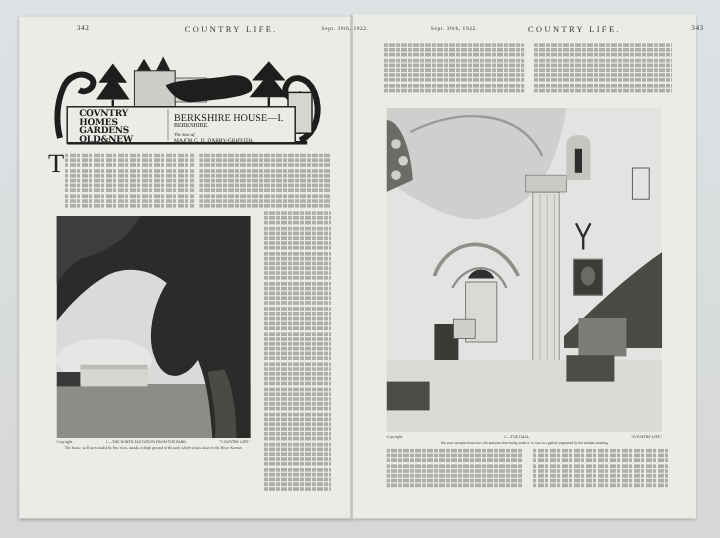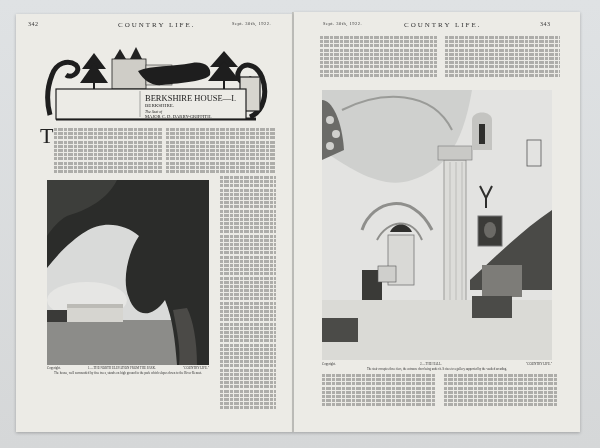--- a/index.html
+++ b/index.html
@@ -10,21 +10,21 @@
     color:#2a2a2a;
   }
   .backdrop { position:absolute; inset:0; background:linear-gradient(#dfe2e4,#d5d7d8); }
   .page {
     position:absolute; background:#ecebe6;
     box-shadow:0 1px 3px rgba(0,0,0,.25);
   }
   #left-page { left:16px; top:14px; width:278px; height:418px; }
   #right-page { left:294px; top:12px; width:286px; height:420px; }
   .gutter { position:absolute; left:292px; top:12px; width:4px; height:420px; background:linear-gradient(90deg,#bfbfbb,#e7e6e1); }
-  .running-head { position:absolute; top:21px; font-size:6px; letter-spacing:.5px; color:#333; }
+  .running-head { position:absolute; top:21px; font-size:6px; letter-spacing:.5px; color:#333;margin-left:36px; }
   .rh-title { font-size:7px; letter-spacing:2px; }
   .text-col { position:absolute; font-size:2.2px; line-height:3.2px; color:#555; text-align:justify; overflow:hidden; }
   .text-col .line { height:3px; margin-bottom:1.2px; background:repeating-linear-gradient(90deg,#7a7a78 0 3px,transparent 3px 4px,#7a7a78 4px 9px,transparent 9px 10px); opacity:.55; }
   .photo { position:absolute; overflow:hidden; }
   .caption { position:absolute; font-size:3.5px; color:#333; text-align:center; }
   .header-banner { position:absolute; left:42px; top:45px; width:230px; height:78px; }
   .ch-text { position:absolute; font-family:"DejaVu Serif", serif; color:#1b1b1b; }
   .dropcap { position:absolute; font-size:22px; font-family:"Liberation Serif", serif; color:#222; }
 </style>
 </head>
@@ -59,20 +59,26 @@
     <rect x="70" y="14" width="34" height="30" fill="#cfcdc7" stroke="#222" stroke-width="0.8"></rect>
     <polygon points="72,14 78,4 84,14" fill="#222"></polygon>
     <polygon points="88,14 94,2 100,14" fill="#222"></polygon>
     <rect x="104" y="20" width="26" height="20" fill="#d8d6d0" stroke="#333" stroke-width="0.6"></rect>
 
     <path d="M96,26 C110,20 130,22 150,18 C162,16 170,22 168,30 C164,36 140,38 120,40 C110,41 102,36 96,26 Z" fill="#1e1e1e"></path>
 
     <rect x="14" y="44" width="190" height="30" fill="#ecebe6" stroke="#1e1e1e" stroke-width="1.2"></rect>
     <line x1="98" y1="46" x2="98" y2="72" stroke="#333" stroke-width="0.4"></line>
   </svg>
+  <div class="ch-text" style="left:24px; top:46px; font-size:7.5px; line-height:7px; font-weight:bold; letter-spacing:-0.2px;">
+    <div>COVNTRY</div>
+    <div>HOMES</div>
+    <div>GARDENS</div>
+    <div>OLD&amp;NEW</div>
+  </div>
   <div class="ch-text" style="left:103px; top:48px; font-size:8.5px; font-family:'Liberation Serif',serif;">BERKSHIRE HOUSE—I.</div>
   <div class="ch-text" style="left:103px; top:58px; font-size:5px; font-family:'Liberation Serif',serif;">BERKSHIRE.</div>
   <div class="ch-text" style="left:103px; top:64.5px; font-size:3.8px; font-style:italic; font-family:'Liberation Serif',serif;">The Seat of</div>
   <div class="ch-text" style="left:103px; top:69px; font-size:4.6px; font-family:'Liberation Serif',serif;">MAJOR C. D. DARBY-GRIFFITH.</div>
 </div>
 
 <div class="dropcap" style="left:40px; top:123px;">T</div>
 <div class="text-col" style="left:54px; top:128px; width:108px; height:48px;">
   <div class="line"></div>
     <div class="line"></div>

